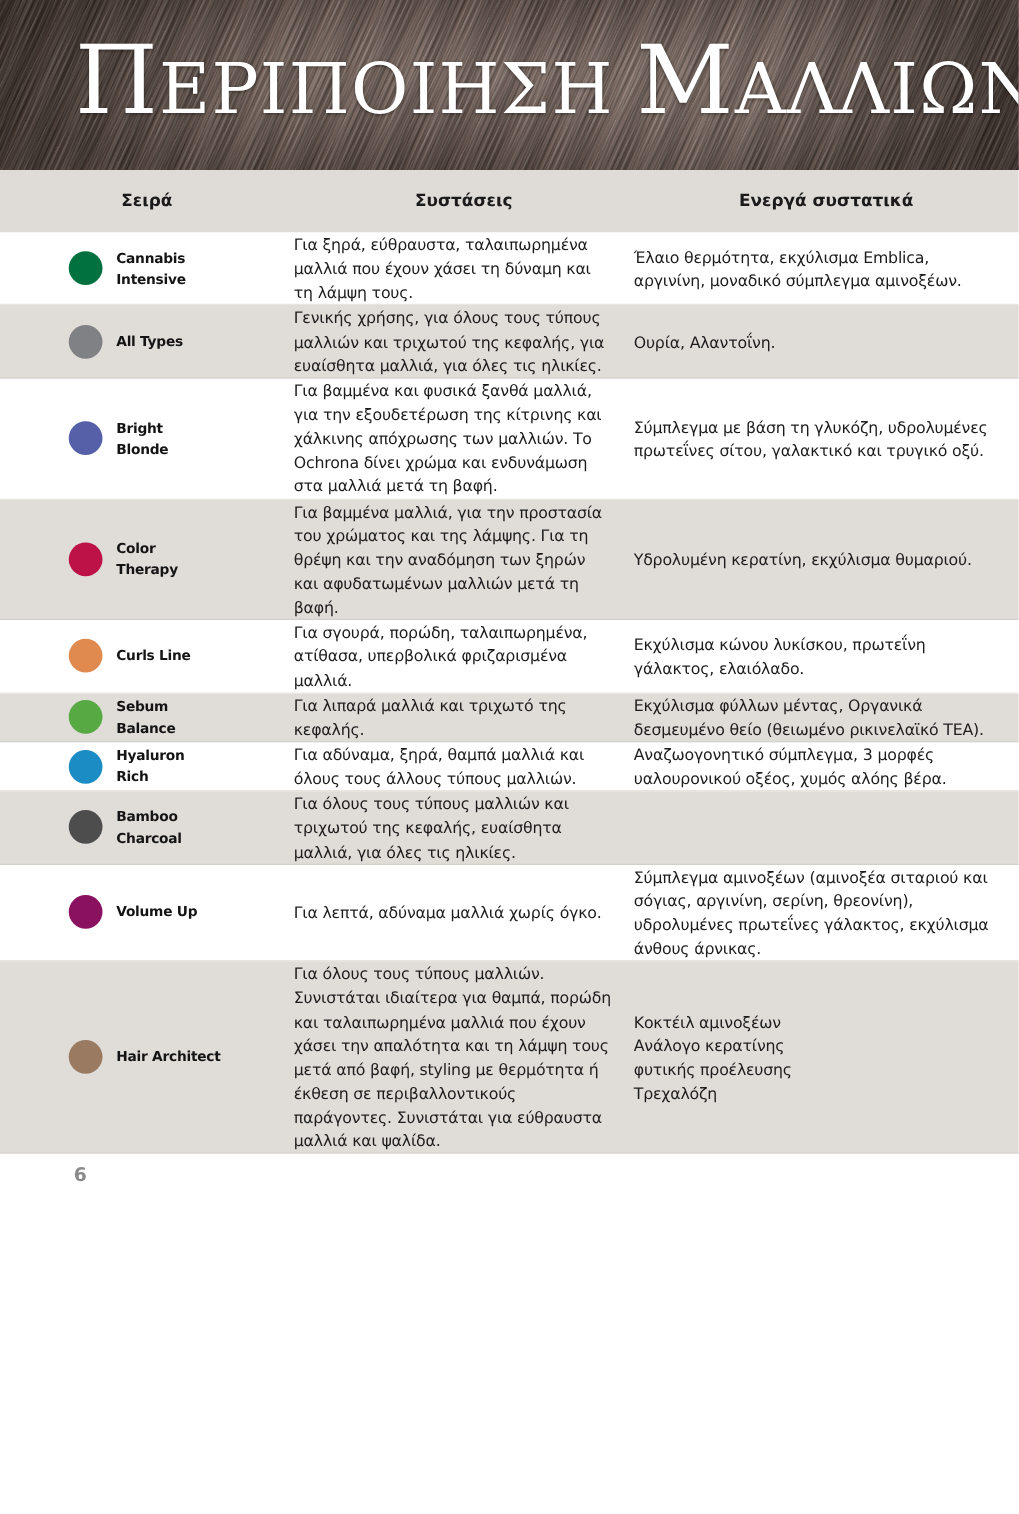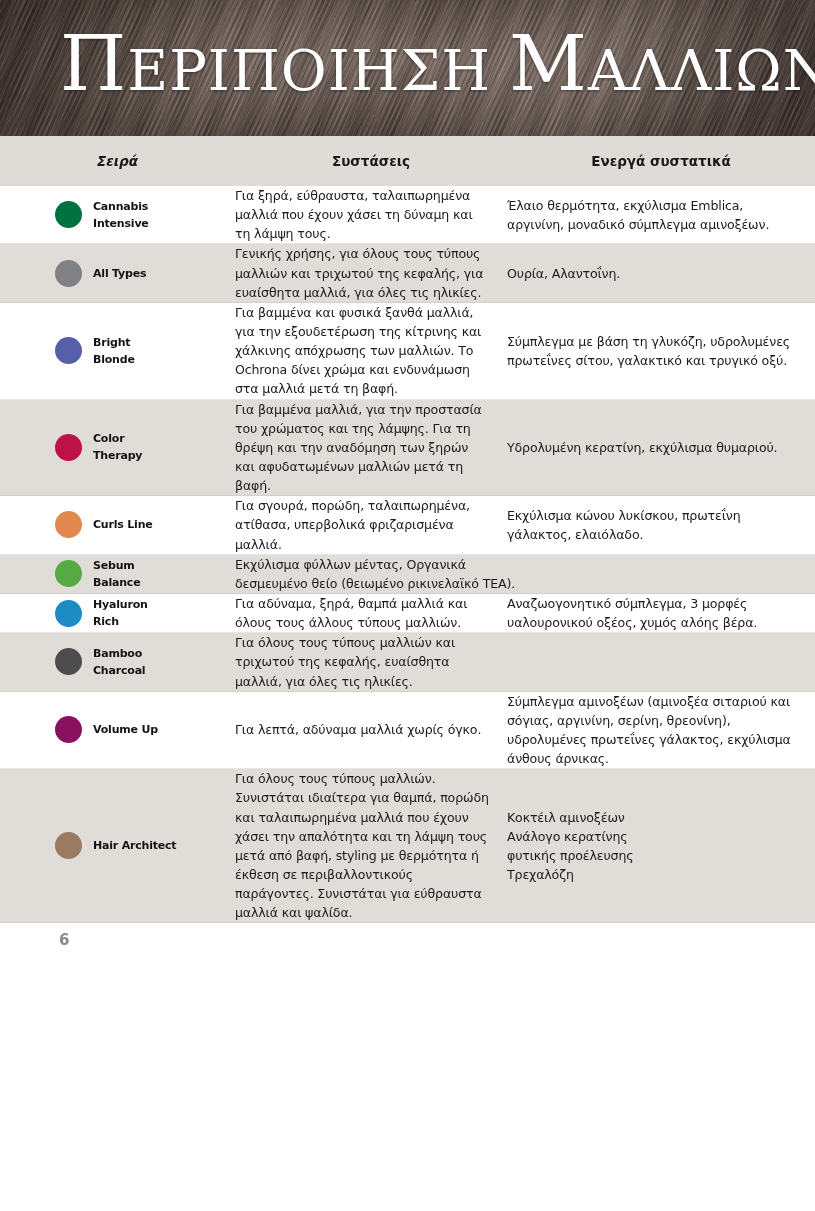--- a/index.html
+++ b/index.html
@@ -89,21 +89,21 @@
     display: flex;
     align-items: center;
   }
   .th {
     font-family: "DejaVu Sans", sans-serif;
     font-weight: bold;
     font-size: 13.5px;
     color: #1a1a1a;
     text-align: center;
   }
-  .col-a { width: 235px; font-style: italic; }
+  .col-a { width: 235px; }
   .col-b { width: 272px; }
   .col-c { width: 308px; text-align: center; }
 
   .row {
     display: flex;
     align-items: center;
     background: #ffffff;
     border-bottom: 1px solid #e9e6e2;
   }
   .row.alt { background: #e0dcd8; border-bottom: 1px solid #d3cfca; }
@@ -237,20 +237,23 @@
         </div>
         <div class="cell-ing">
           <div class="body-text">Εκχύλισμα κώνου λυκίσκου, πρωτεΐνη γάλακτος, ελαιόλαδο.</div>
         </div>
       </div>
       <div class="row alt">
         <div class="cell-series">
           <span class="dot" style="background: rgb(86, 169, 67);"></span>
           <div class="series-name">Sebum<br>Balance</div>
         </div>
+        <div class="cell-rec">
+          <div class="body-text">Για λιπαρά μαλλιά και τριχωτό της κεφαλής.</div>
+        </div>
         <div class="cell-ing">
           <div class="body-text">Εκχύλισμα φύλλων μέντας, Οργανικά δεσμευμένο θείο (θειωμένο ρικινελαϊκό ΤΕΑ).</div>
         </div>
       </div>
       <div class="row">
         <div class="cell-series">
           <span class="dot" style="background: rgb(27, 140, 196);"></span>
           <div class="series-name">Hyaluron<br>Rich</div>
         </div>
         <div class="cell-rec">

